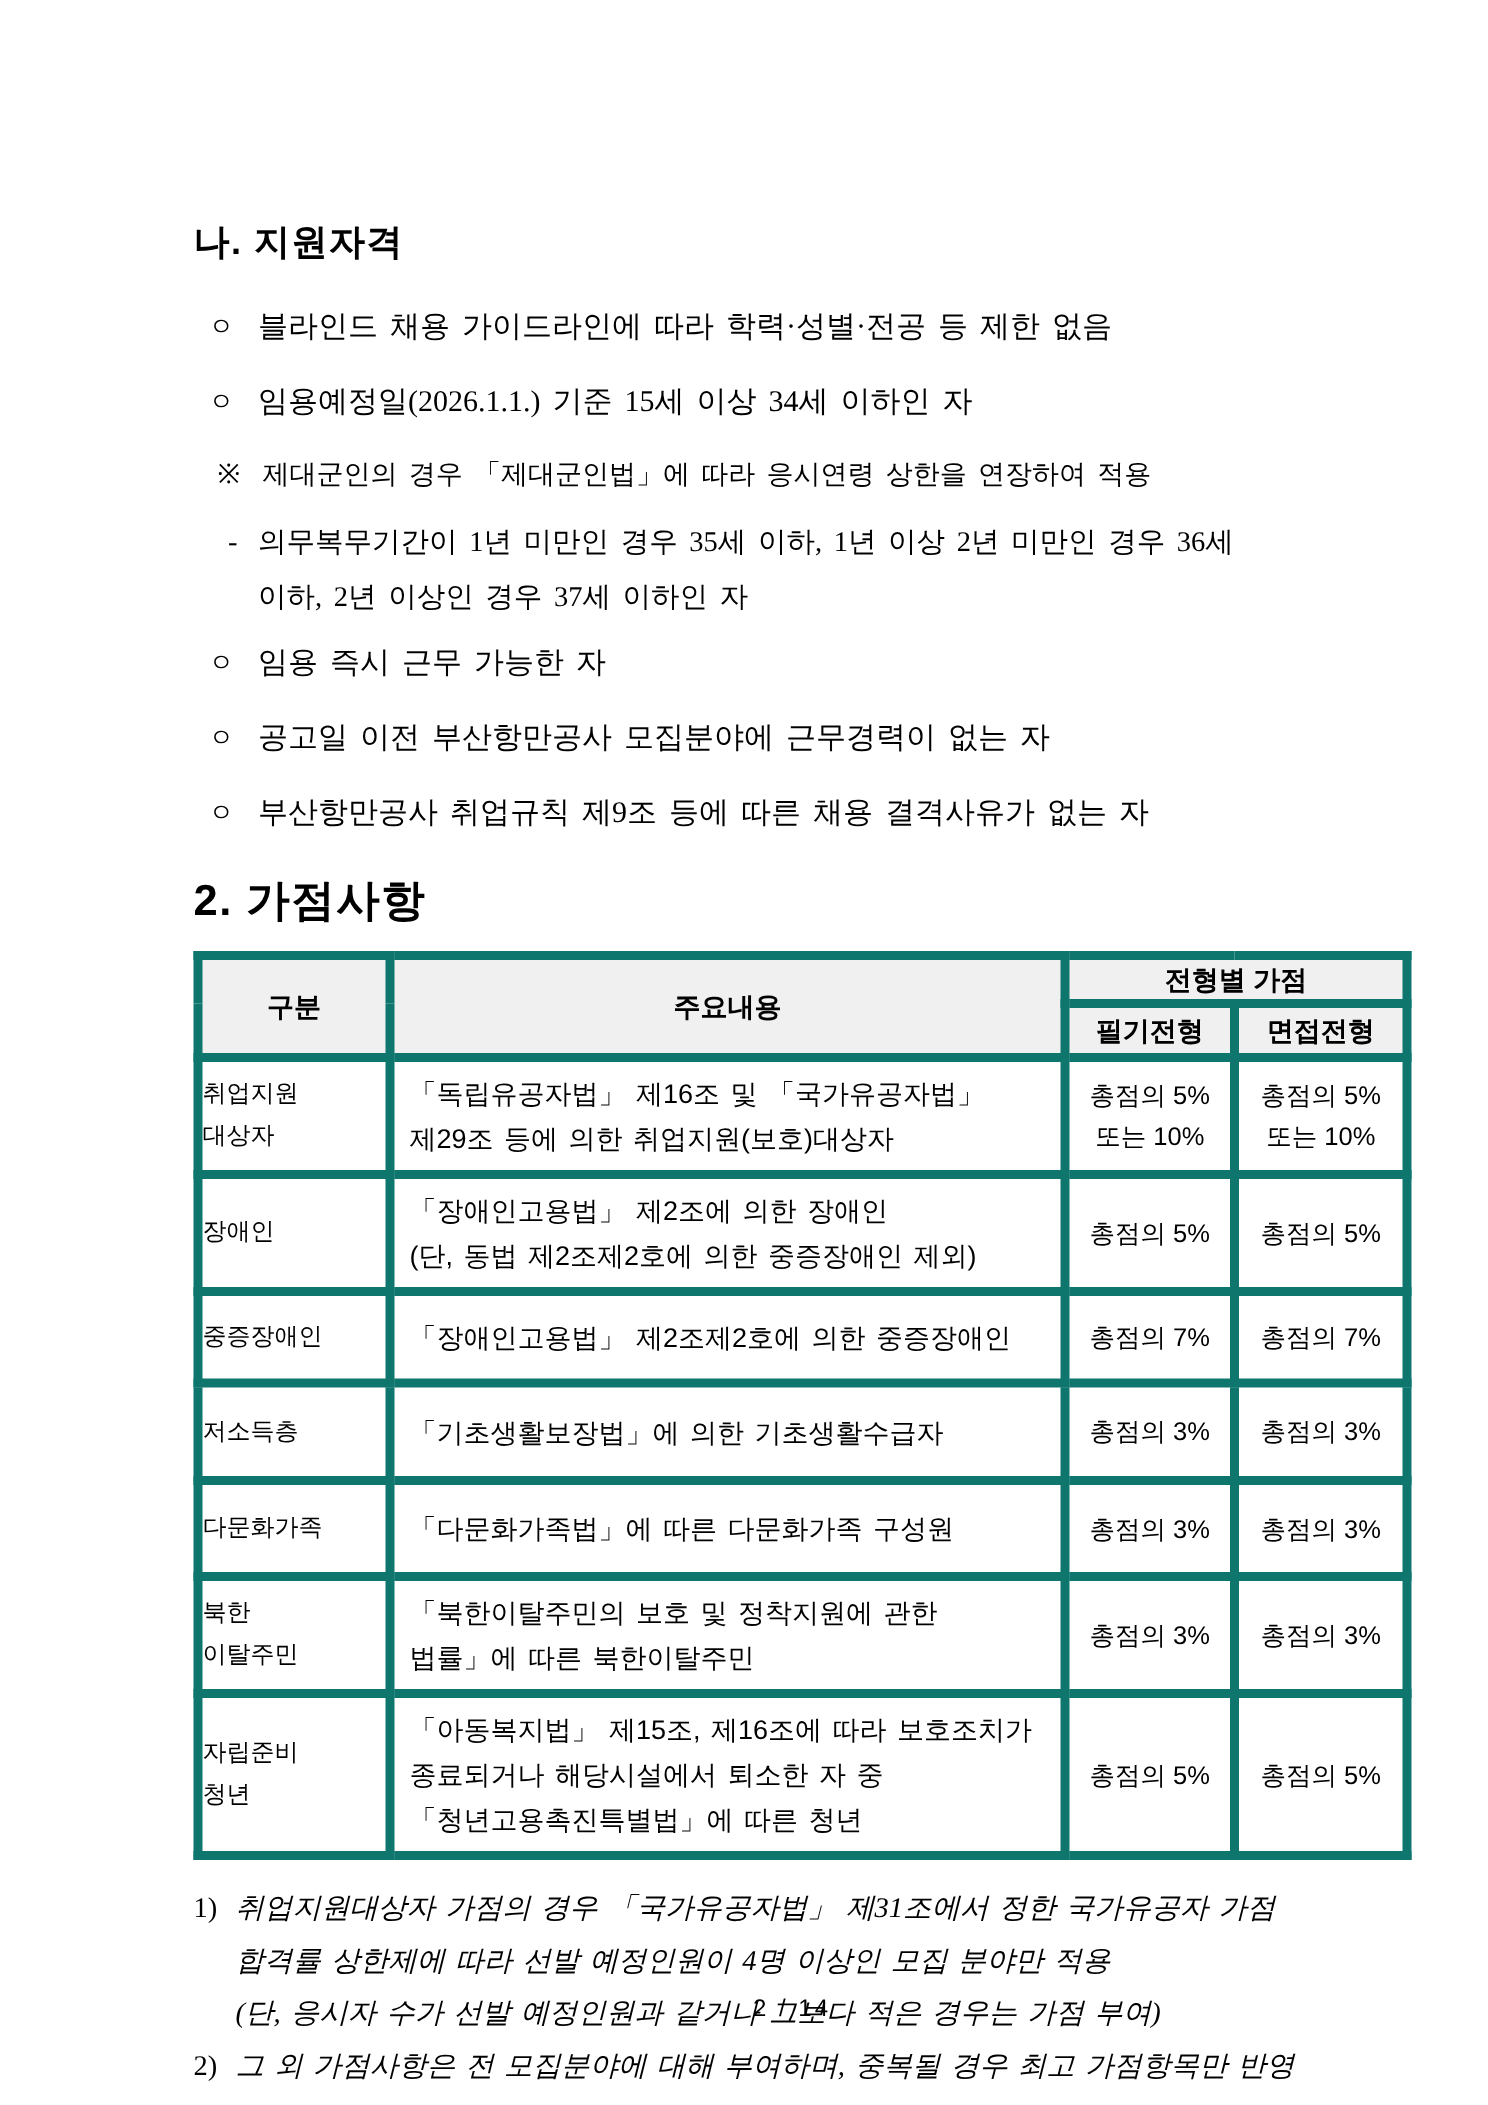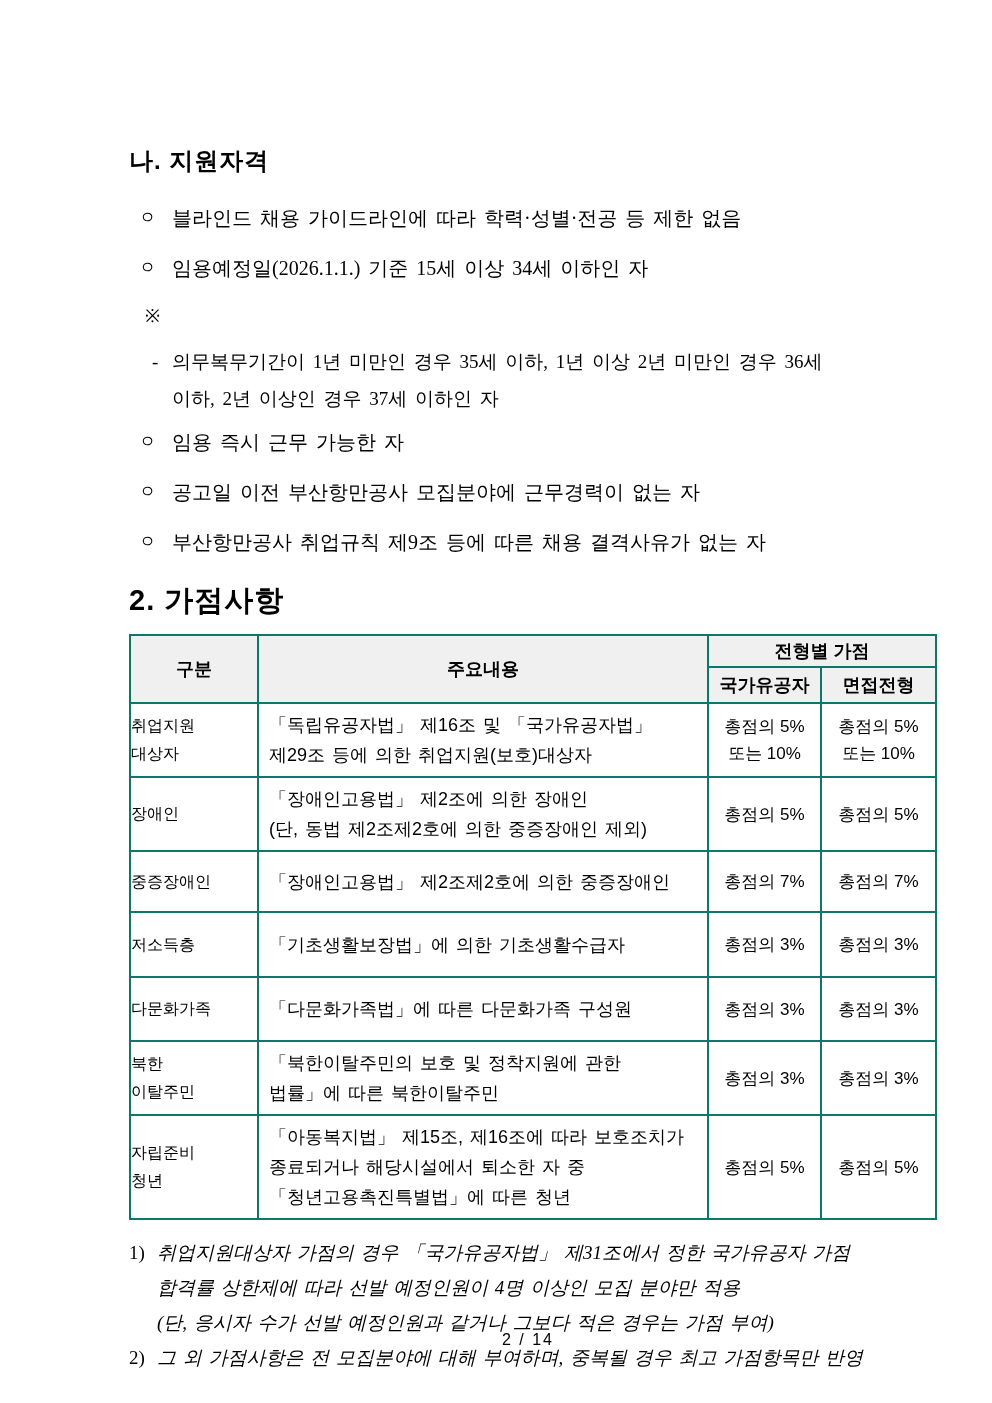--- a/index.html
+++ b/index.html
@@ -36,21 +36,21 @@
     font-size: 29px; font-weight: bold; letter-spacing: 1px;
     margin-top: 24px; margin-bottom: 13px;
   }
   table.bonus {
     border-collapse: collapse;
     width: 806px;
     table-layout: fixed;
     font-family: "Liberation Sans", "DejaVu Sans", sans-serif;
     font-size: 18px;
   }
-  table.bonus th, table.bonus td { border: 2px solid #0f766e; }
+  table.bonus th, table.bonus td { border: 6px solid #0f766e; }
   table.bonus th {
     background: #f0f0f0;
     font-weight: bold;
     text-align: center;
     font-size: 18px;
   }
   tr.hdr-group th { height: 32px; }
   tr.hdr-sub th { height: 36px; }
   td.cat {
     text-align: left; white-space: pre-line;
@@ -98,20 +98,21 @@
     <div class="q-item q-o">
       <span class="marker">ㅇ</span>
       <span class="text">블라인드 채용 가이드라인에 따라 학력·성별·전공 등 제한 없음</span>
     </div>
     <div class="q-item q-o">
       <span class="marker">ㅇ</span>
       <span class="text">임용예정일(2026.1.1.) 기준 15세 이상 34세 이하인 자</span>
     </div>
     <div class="q-item q-note">
       <span class="marker">※</span>
+      <span class="text">제대군인의 경우 「제대군인법」에 따라 응시연령 상한을 연장하여 적용</span>
     </div>
     <div class="q-item q-dash">
       <span class="marker">-</span>
       <span class="text">의무복무기간이 1년 미만인 경우 35세 이하, 1년 이상 2년 미만인 경우 36세
 이하, 2년 이상인 경우 37세 이하인 자</span>
     </div>
     <div class="q-item q-o">
       <span class="marker">ㅇ</span>
       <span class="text">임용 즉시 근무 가능한 자</span>
     </div>
@@ -133,21 +134,21 @@
         <col style="width:113px">
         <col style="width:115px">
       </colgroup>
       <thead>
         <tr class="hdr-group">
           <th rowspan="2">구분</th>
           <th rowspan="2">주요내용</th>
           <th colspan="2">전형별 가점</th>
         </tr>
         <tr class="hdr-sub">
-          <th>국가유공자</th>
+          <th>필기전형</th>
           <th>면접전형</th>
         </tr>
       </thead>
       <tbody>
         <tr class="r1">
           <td class="cat">취업지원
 대상자</td>
           <td class="cont">「독립유공자법」 제16조 및 「국가유공자법」
 제29조 등에 의한 취업지원(보호)대상자</td>
           <td class="score">총점의 5%

